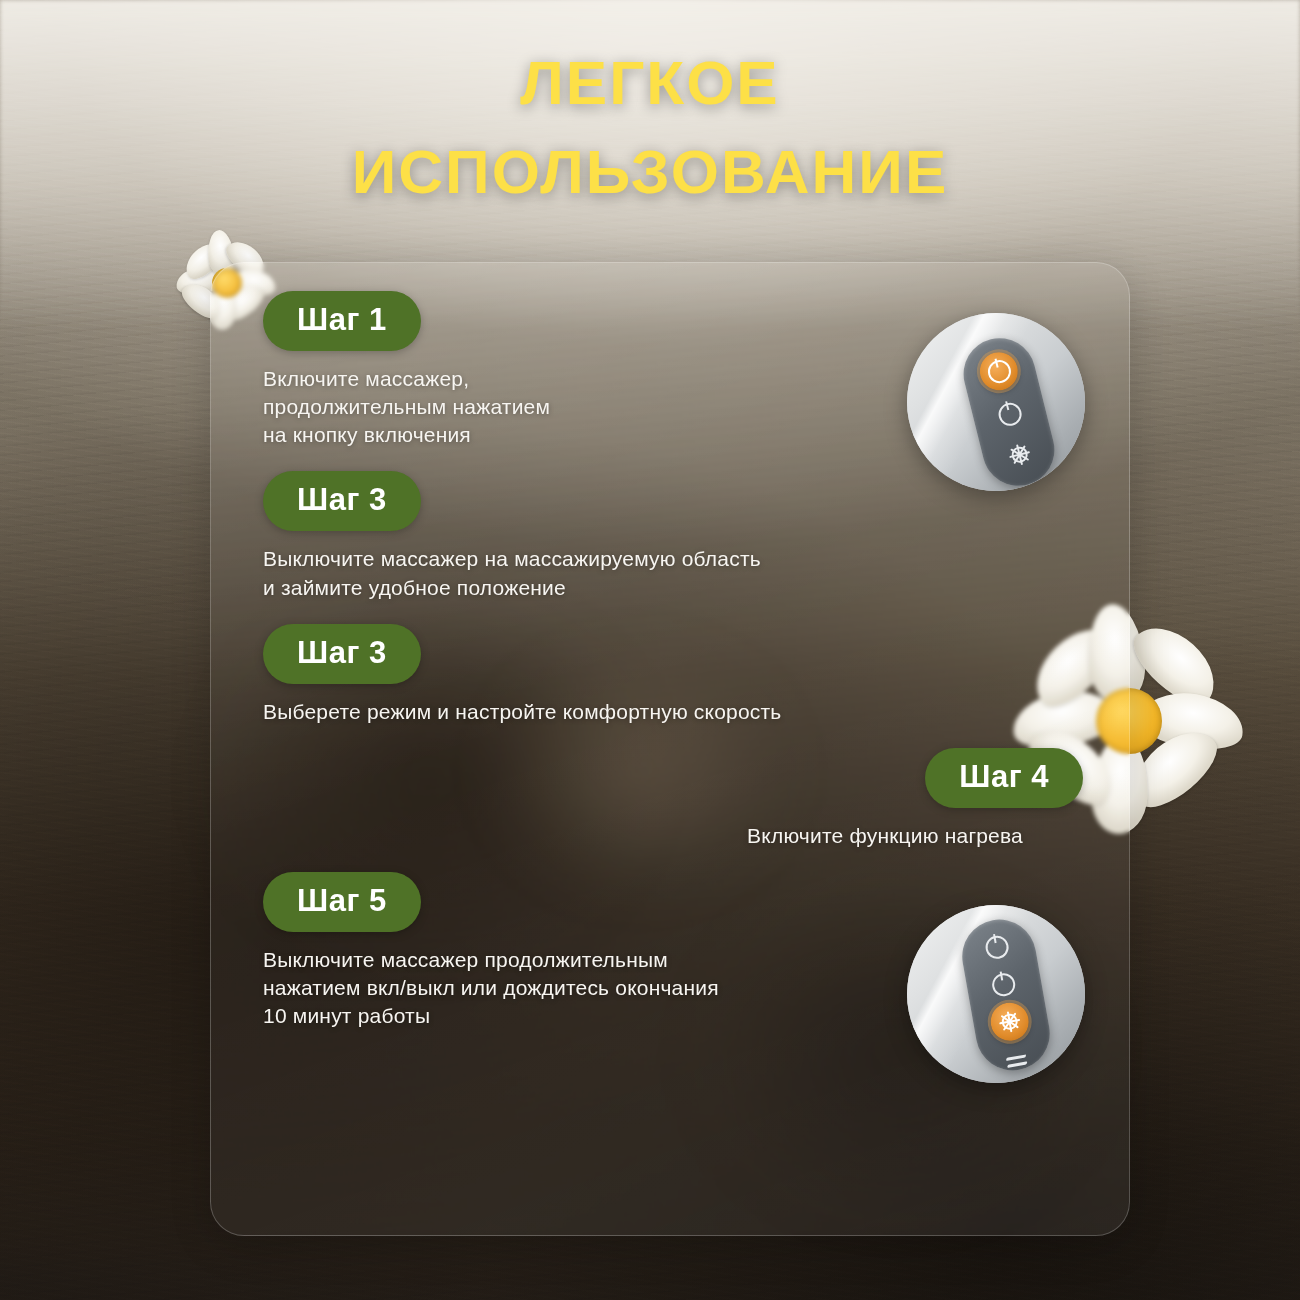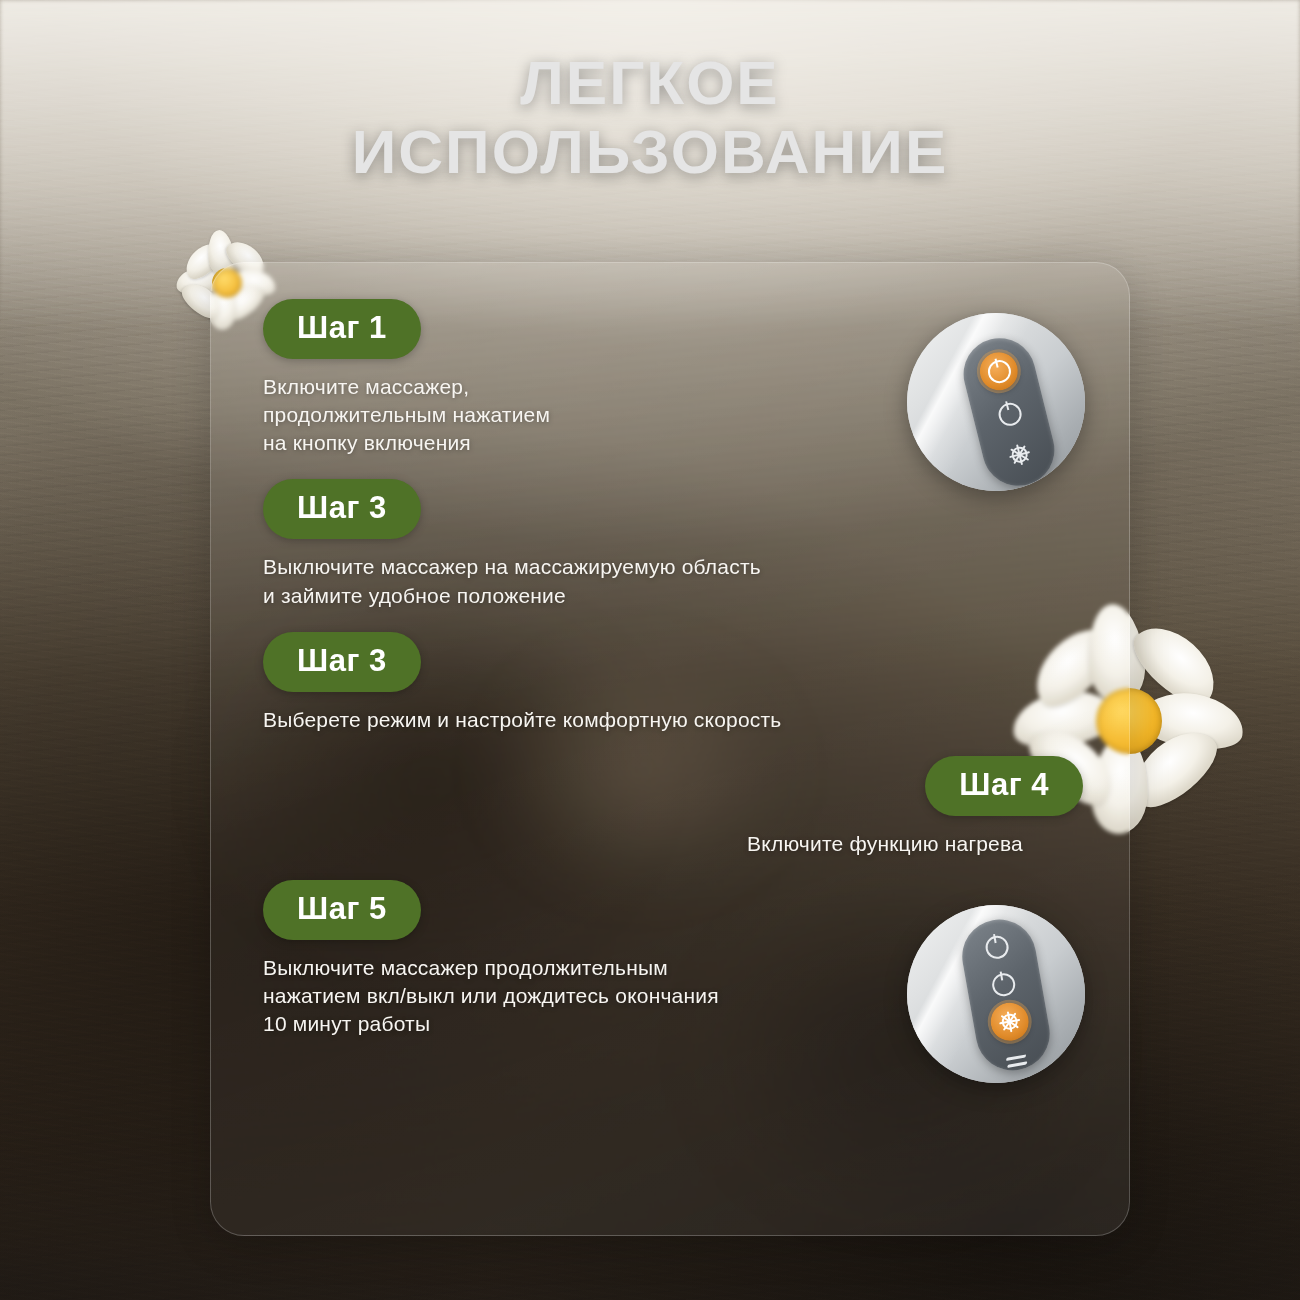--- a/index.html
+++ b/index.html
@@ -90,47 +90,47 @@
     box-shadow: 0 0 6px rgba(0,0,0,0.25) inset;
   }
   .flower-sm { width: 110px; height: 110px; left: 172px; top: 228px; }
   .flower-lg { width: 240px; height: 240px; left: 1010px; top: 600px; }
 
   
   .title {
     position: absolute;
     left: 0; right: 0; top: 48px;
     text-align: center;
-    color: #e5e5e5;
+    color: #fde047;
     font-weight: 800;
     font-size: 62px;
     letter-spacing: 2px;
     line-height: 1.12;
     text-shadow: 0 3px 14px rgba(0,0,0,0.35);
   }
   .title .l1 { display: block; }
-  .title .l2 { display: block; }
+  .title .l2 { display: block; margin-top: 20px; }
 
   
   .card {
     position: absolute;
     left: 210px; top: 262px;
     width: 918px; height: 972px;
     border-radius: 34px;
     background: linear-gradient(160deg, rgba(255,255,255,0.10), rgba(255,255,255,0.03) 45%, rgba(255,255,255,0.07));
     border: 1px solid rgba(255,255,255,0.22);
     backdrop-filter: blur(2px);
     box-shadow: 0 10px 40px rgba(0,0,0,0.18);
     overflow: hidden;
   }
 
   .steps {
     position: absolute;
     inset: 0;
-    padding: 36px 46px 30px 52px;
+    padding: 28px 46px 30px 52px;
     box-sizing: border-box;
   }
 
   .step { position: relative; }
   .step + .step { margin-top: 22px; }
 
   .badge {
     display: inline-block;
     background: #4f7227;
     color: #ffffff;

